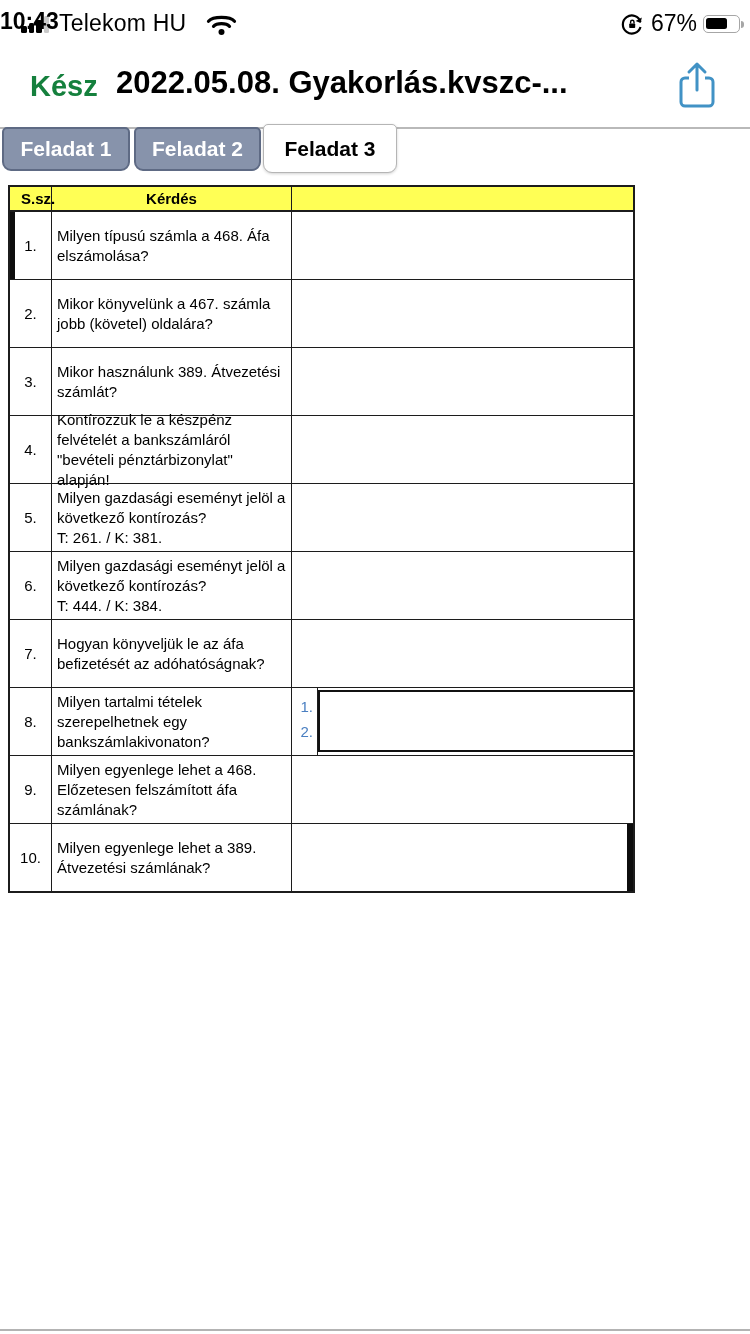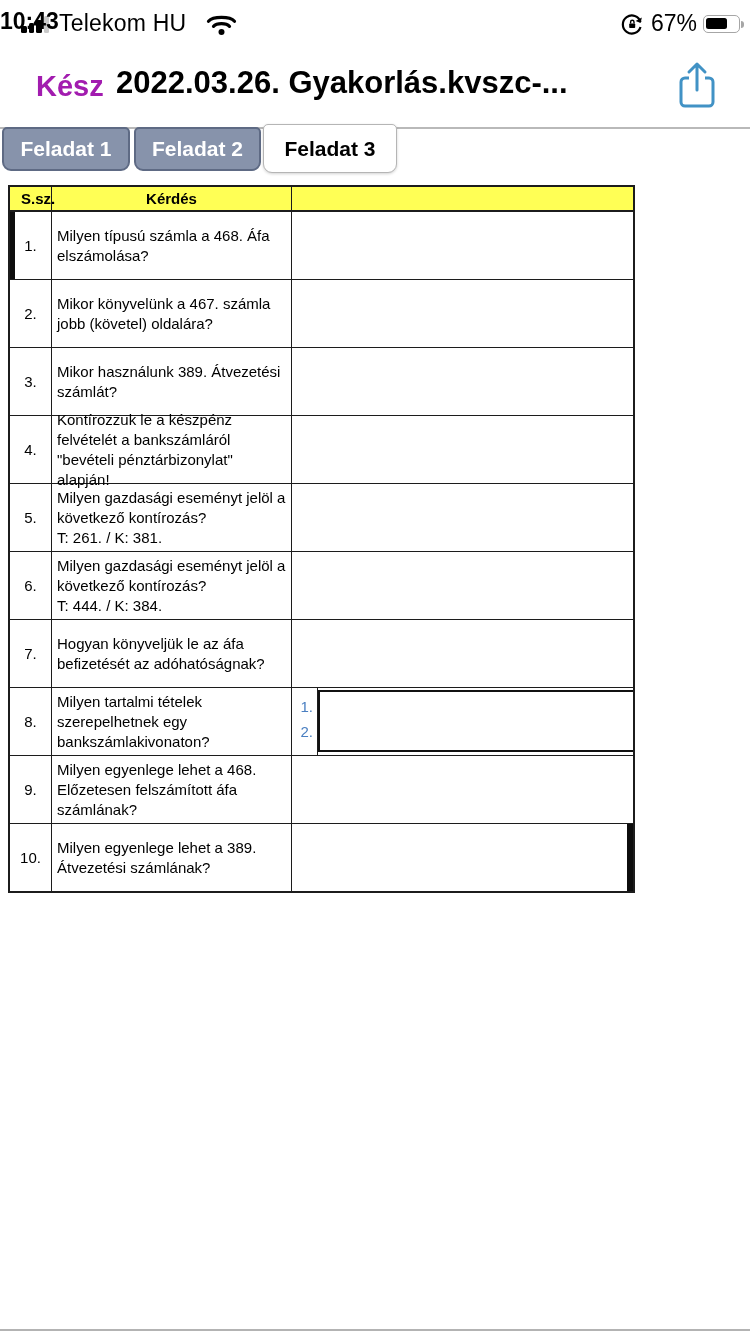--- a/index.html
+++ b/index.html
@@ -19,21 +19,21 @@
   .carrier{position:absolute;left:59px;top:10px;font-size:23px;font-weight:500;letter-spacing:.2px;}
   .wifi{position:absolute;left:206px;top:13px;}
   .sbtime{position:absolute;left:0;top:8px;width:750px;text-align:left;font-size:23px;font-weight:700;}
   .rotlock{position:absolute;left:620px;top:13px;}
   .battpct{position:absolute;left:651px;top:10px;font-size:23px;font-weight:400;}
   .batt{position:absolute;left:703px;top:15px;width:37px;height:18px;border:1.5px solid #a6a6a6;border-radius:5px;box-sizing:border-box;}
   .batt .fill{position:absolute;left:2px;top:2px;width:21px;height:10.5px;background:#000;border-radius:2.5px;}
   .batt .nub{position:absolute;right:-5px;top:4.5px;width:3px;height:7px;background:#a6a6a6;border-radius:0 3px 3px 0;}
   
   .navbar{position:absolute;left:0;top:50px;width:750px;height:70px;background:#fff;}
-  .done{position:absolute;left:36px;top:20px;font-size:29px;font-weight:600;color:#a21caf;cursor:pointer;}
+  .done{position:absolute;left:30px;top:20px;font-size:29px;font-weight:600;color:#15803d;cursor:pointer;}
   .doctitle{position:absolute;left:116px;top:15px;width:550px;font-size:31px;font-weight:600;color:#000;white-space:nowrap;overflow:hidden;}
   .share{position:absolute;left:676px;top:10px;width:44px;height:54px;cursor:pointer;}
   
   .tabbar{position:absolute;left:0;top:120px;width:750px;height:60px;background:#fff;}
   .tabhair{position:absolute;left:0;top:7px;width:750px;height:1.5px;background:#b9b9b9;}
   .tab{position:absolute;box-sizing:border-box;display:flex;align-items:center;justify-content:center;
        font-size:21px;font-weight:700;cursor:pointer;}
   .tab.inactive{top:7px;height:44px;background:#8793ab;border:2px solid #5e6a84;
        border-radius:5px 5px 9px 9px;color:#fff;}
   .tab.active{top:4px;height:49px;background:#fff;border:1.5px solid #b5b5b5;
@@ -95,21 +95,21 @@
   </span>
   <span class="battpct">67%</span>
   <span class="batt">
     <span class="fill"></span>
       <span class="nub"></span>
   </span>
 </div>
 
 <div class="navbar">
   <span class="done">Kész</span>
-  <span class="doctitle">2022.03.26. Gyakorlás.kvszc-...</span>
+  <span class="doctitle">2022.05.08. Gyakorlás.kvszc-...</span>
   <span class="share">
     <svg width="42" height="52" viewBox="0 0 42 52">
       <path d="M13 18 H9 a4 4 0 0 0 -4 4 v20 a4 4 0 0 0 4 4 h24 a4 4 0 0 0 4 -4 V22 a4 4 0 0 0 -4 -4 h-4" fill="none" stroke="#4192c5" stroke-width="3"></path>
       <path d="M21 30 V4 M21 4 l-8 8 M21 4 l8 8" fill="none" stroke="#4192c5" stroke-width="3" stroke-linejoin="round" stroke-linecap="round"></path>
     </svg>
   </span>
 </div>
 
 <div class="tabbar">
   <div class="tabhair"></div>

